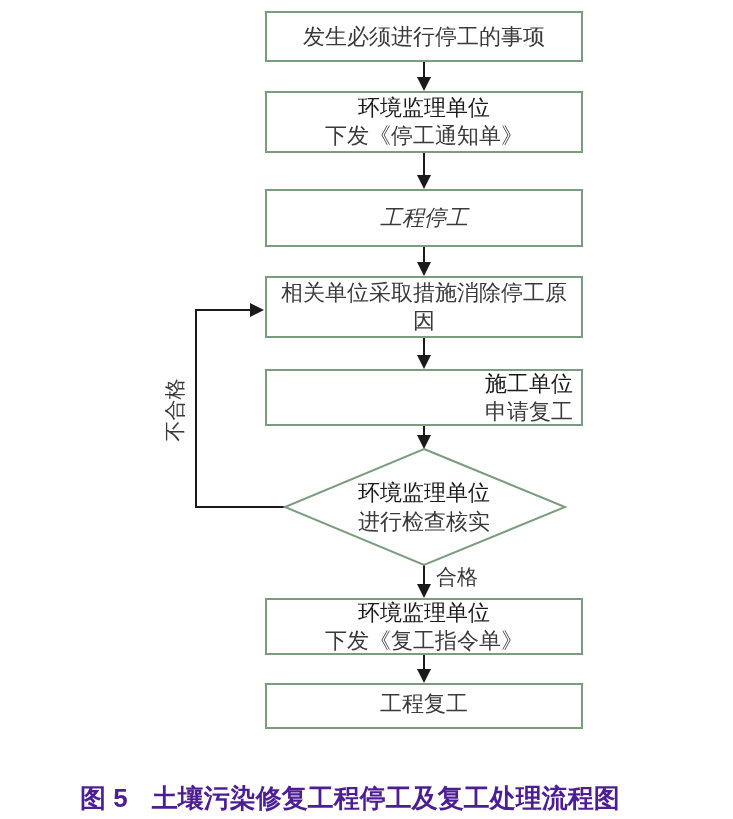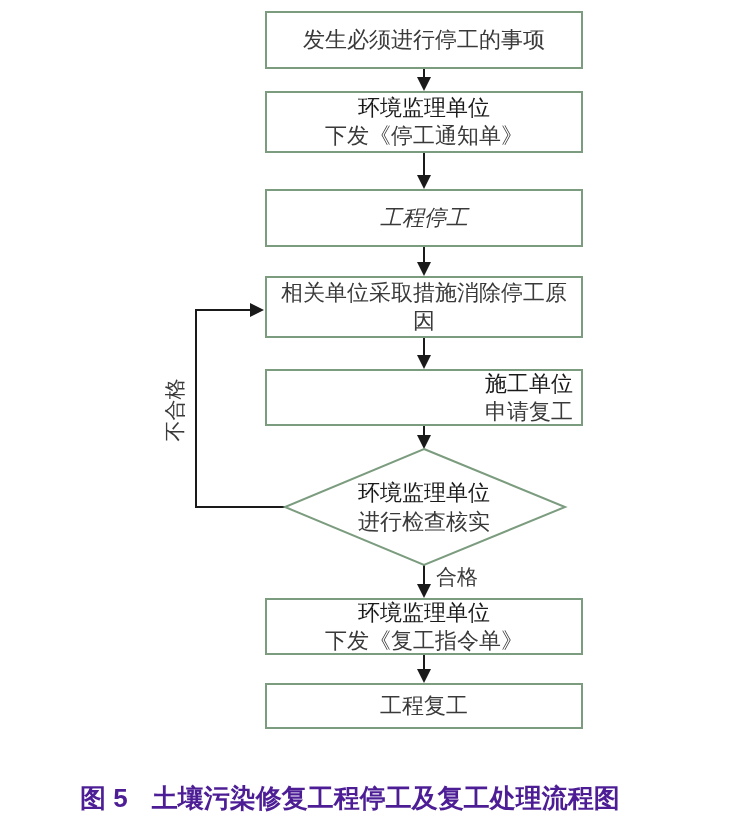--- a/index.html
+++ b/index.html
@@ -123,21 +123,21 @@
       <polygon class="head" points="417,262 431,262 424,276"></polygon>
       <polygon class="head" points="417,355 431,355 424,369"></polygon>
       <polygon class="head" points="417,435 431,435 424,449"></polygon>
       <polygon class="head" points="417,584 431,584 424,598"></polygon>
       <polygon class="head" points="417,669 431,669 424,683"></polygon>
       <polygon class="head" points="250,303 250,317 264,310"></polygon>
     </g>
     <polygon class="diamond" points="424,449 565,507 424,565 285,507"></polygon>
   </svg>
 
-  <div class="flow-box" style="top:11px;  height:58px;">
+  <div class="flow-box" style="top:11px;  height:51px;">
     <div>发生必须进行停工的事项</div>
   </div>
 
   <div class="flow-box" style="top:91px;  height:62px;">
     <div class="title">环境监理单位</div>
     <div class="subtitle">下发《停工通知单》</div>
   </div>
 
   <div class="flow-box" style="top:189px; height:58px;font-style:italic;">
     <div>工程停工</div>
@@ -158,21 +158,21 @@
   </div>
 
   <div class="edge-label pass">合格</div>
   <div class="edge-label fail">不合格</div>
 
   <div class="flow-box" style="top:598px; height:57px;">
     <div class="title">环境监理单位</div>
     <div class="subtitle">下发《复工指令单》</div>
   </div>
 
-  <div class="flow-box" style="top:683px; height:46px;">
+  <div class="flow-box" style="top:683px; height:46px;font-family:Liberation Mono, monospace;">
     <div>工程复工</div>
   </div>
 
   <div class="caption">
     <span class="caption-label">图 5</span><span>土壤污染修复工程停工及复工处理流程图</span>
   </div>
 
 </div>
 
 </body></html>

